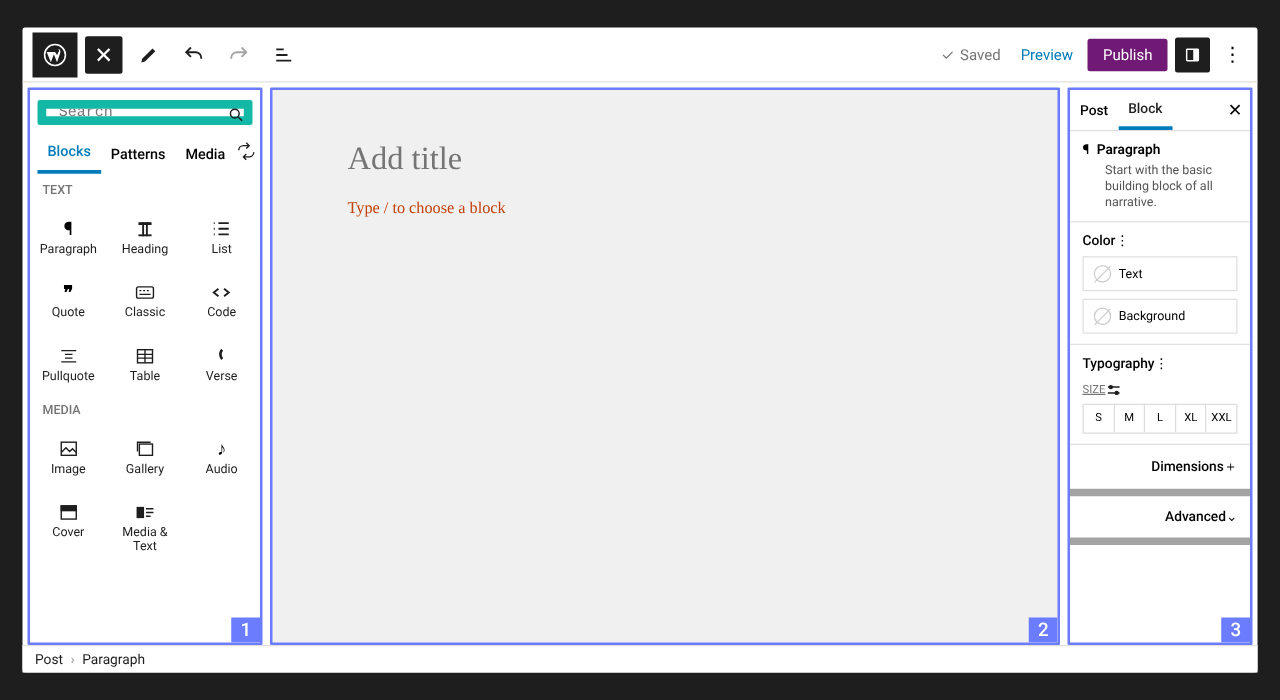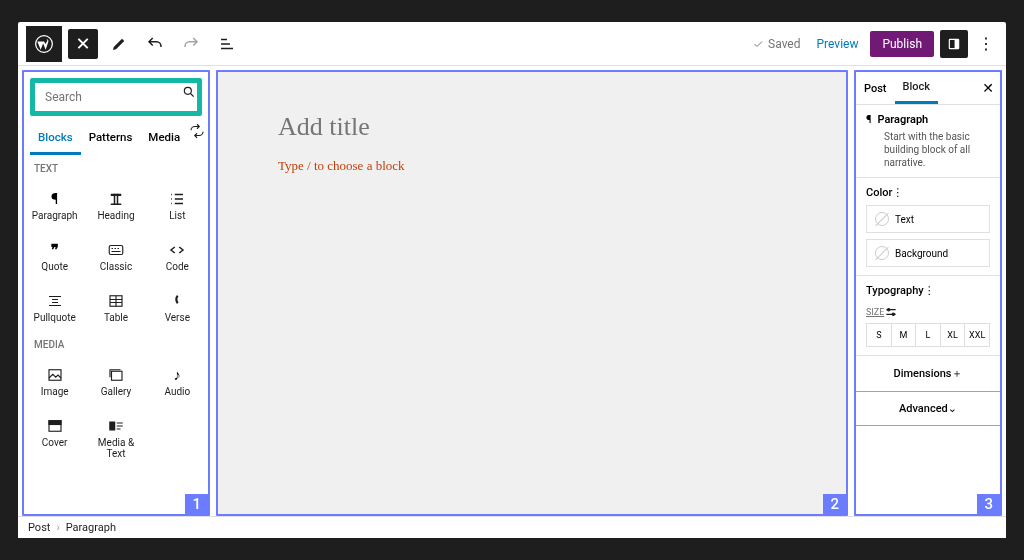--- a/index.html
+++ b/index.html
@@ -17,24 +17,24 @@
   .preview-link { color:#007cba; font-size:12px; cursor:pointer; padding:4px 6px;}
   .publish-btn { background:#701a75; color:#fff; font-size:12px; padding:6px 12px; border:none; border-radius:2px; cursor:pointer; }
   .tb-settings { width:28px; height:28px; background:#1e1e1e; display:flex; align-items:center; justify-content:center; border-radius:2px;}
   .tb-settings svg { width:14px; height:14px; }
   .tb-more { width:24px; display:flex; align-items:center; justify-content:center; cursor:pointer;}
   .main { flex:1; display:flex; overflow:hidden; padding:4px 4px 0 4px; gap:6px; }
   .panel-box { border:2px solid #6b7cff; position:relative; border-radius:1px; }
   .panel-label { position:absolute; bottom:0; right:0; background:#6b7cff; color:#fff; font-size:15px; font-weight:500; padding:1px 7px; }
   .inserter { width:188px; display:flex; flex-direction:column; overflow:hidden; background:#fff;}
   .search-wrap { padding:6px; }
-  .search { width:100%; border:5px solid #14b8a6; height:38px; padding:0 30px 0 10px; font-size:12px; border-radius:2px; }
+  .search { width:100%; border:7px solid #14b8a6; height:20px; padding:0 30px 0 10px; font-size:12px; border-radius:2px;font-family:Liberation Mono, monospace; }
   .search-icon-pos { position:relative; }
   .search-icon-pos svg { position:absolute; right:12px; top:13px; width:14px; height:14px; }
-  .ins-tabs { display:flex; gap:0; padding: 0 6px; }
+  .ins-tabs { display:flex; gap:0; padding: 0 6px; align-items:center;}
   .ins-tab { font-size:11.5px; padding:8px 8px; cursor:pointer; font-weight:500; }
   .ins-tab.active { border-bottom:3px solid #007cba; color:#007cba; }
   .ins-tab-spacer { flex:1; }
   .ins-reusable svg { width:18px; height:18px; }
   .cat-label { font-size:10px; color:#757575; text-transform:uppercase; padding:8px 10px 4px; font-weight:500;}
   .grid { display:grid; grid-template-columns: repeat(3, 1fr); }
   .grid-item { display:flex; flex-direction:column; align-items:center; padding:10px 2px 8px; cursor:pointer; }
   .grid-item .gi-icon { height:22px; display:flex; align-items:center; font-size:15px;}
   .grid-item .gi-icon svg { width:18px; height:18px; }
   .grid-item .gi-label { font-size:10px; color:#1e1e1e; text-align:center; }
@@ -53,21 +53,21 @@
   .blk-text { font-size:10px; color:#555; margin-top:4px; margin-left:18px; line-height:1.3;}
   .sec { border-bottom:1px solid #e0e0e0; padding:8px 10px; }
   .sec-head { display:flex; justify-content:flex-start; align-items:center; font-size:11px; font-weight:500;}
   .color-row { border:1px solid #e0e0e0; padding:6px 8px; font-size:10px; display:flex; align-items:center; gap:6px; margin-top:6px;}
   .color-swatch { width:14px; height:14px; border:1px solid #ccc; border-radius:50%; position:relative;}
   .color-swatch::after{content:"";position:absolute;width:18px;height:1px;background:#ccc;transform:rotate(-45deg);top:6px;left:-3px;}
   .size-label{font-size:9px;color:#757575;text-transform:uppercase;margin-top:8px;display:flex;justify-content:flex-start;align-items:center;text-decoration:underline;}
   .size-grid { display:flex; border:1px solid #ddd; margin-top:4px; }
   .size-opt { flex:1; text-align:center; padding:6px 0; font-size:9px; border-right:1px solid #ddd; cursor:pointer;}
   .size-opt:last-child{border:none;}
-  .panel-row { display:flex; justify-content:center; align-items:center; padding:10px; border-bottom:1px solid #a3a3a3; font-size:11px; font-weight:500; cursor:pointer;}
+  .panel-row { display:flex; justify-content:flex-end; align-items:center; padding:10px; border-bottom:6px solid #a3a3a3; font-size:11px; font-weight:500; cursor:pointer;}
   .breadcrumb { height:22px; background:#fff; border-top:1px solid #e0e0e0; display:flex; align-items:center; padding:0 10px; font-size:11px; gap:6px; color:#1e1e1e;}
   .bc-sep{color:#999;}
   .slider-icon{width:14px;}
 </style>
 </head>
 <body>
 
 <div class="app">
 
   <div class="toolbar">

